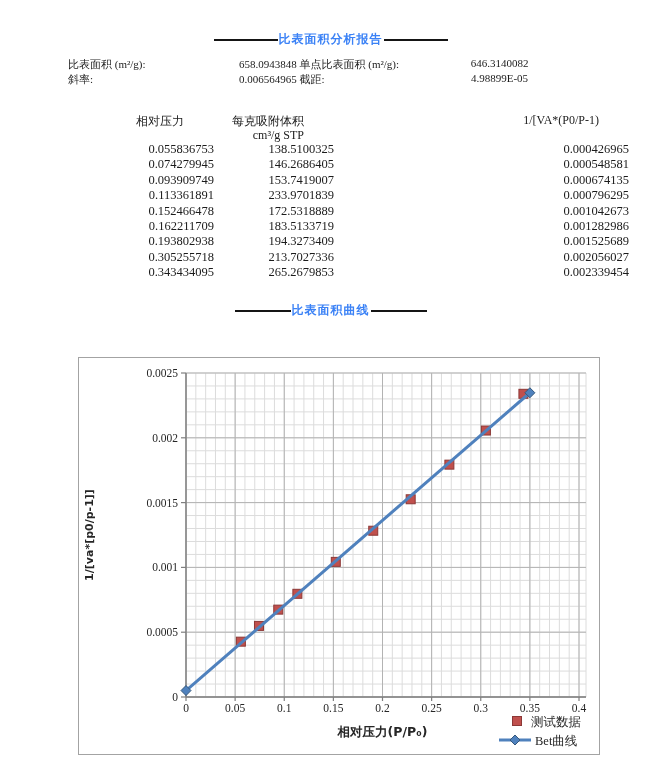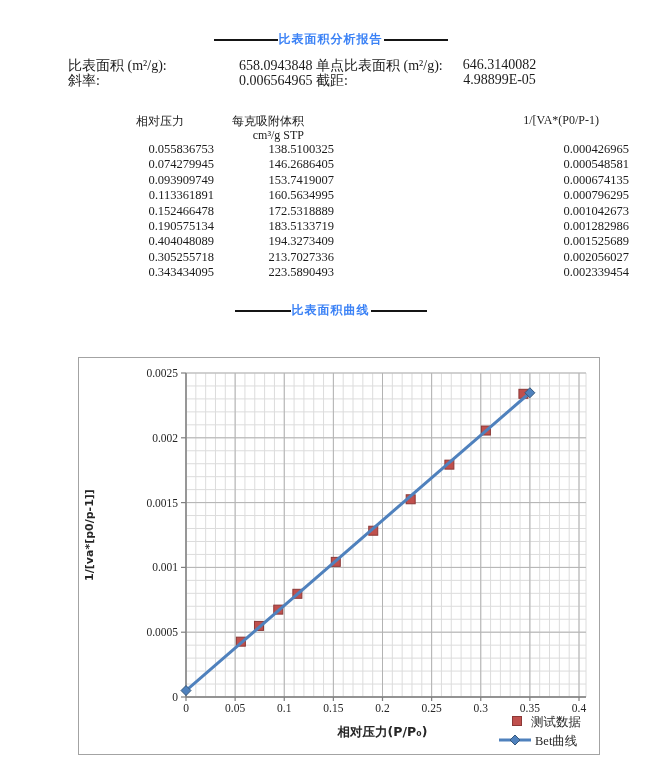--- a/index.html
+++ b/index.html
@@ -5,21 +5,21 @@
   html,body{margin:0;padding:0;background:#ffffff;}
   .page{position:relative;width:659px;height:767px;background:#ffffff;overflow:hidden;
         font-family:"Liberation Serif","DejaVu Serif",serif;color:#1b1b1b;}
   
   .sec-title{position:absolute;left:1px;width:100%;display:flex;align-items:center;justify-content:center;
              font-weight:bold;font-size:12px;letter-spacing:1px;color:#3b82f6;}
   .sec-title .rule{height:2px;background:#151515;}
   .t1 .rule{width:64px;margin:0 1px;}
   .t2 .rule{width:56px;margin:0 1px;}
   
-  .sumrow{position:absolute;left:0;width:659px;height:15px;font-size:14px;}
+  .sumrow{position:absolute;left:0;width:659px;height:15px;font-size:11px;}
   .s1{position:absolute;left:68px;white-space:pre;}
   .s2{position:absolute;left:239px;white-space:pre;}
   .s3{position:absolute;left:400px;width:199px;text-align:center;white-space:pre;}
   
   .thead{position:absolute;left:0;width:659px;height:15px;font-size:12px;}
   .trows{position:absolute;left:0;width:659px;}
   .trow{position:relative;height:15.4px;font-size:12.5px;}
   .tc{position:absolute;text-align:right;white-space:pre;}
   .c1{left:40px;width:144px;}
   .c2{left:160px;width:144px;}
@@ -74,52 +74,52 @@
     </div>
 
     <div class="trow">
       <span class="tc c1">0.093909749</span>
       <span class="tc c2">153.7419007</span>
       <span class="tc c3">0.000674135</span>
     </div>
 
     <div class="trow">
       <span class="tc c1">0.113361891</span>
-      <span class="tc c2">160.5634995</span>
+      <span class="tc c2">233.9701839</span>
       <span class="tc c3">0.000796295</span>
     </div>
 
     <div class="trow">
       <span class="tc c1">0.152466478</span>
       <span class="tc c2">172.5318889</span>
       <span class="tc c3">0.001042673</span>
     </div>
 
     <div class="trow">
-      <span class="tc c1">0.190575134</span>
+      <span class="tc c1">0.162211709</span>
       <span class="tc c2">183.5133719</span>
       <span class="tc c3">0.001282986</span>
     </div>
 
     <div class="trow">
-      <span class="tc c1">0.404048089</span>
+      <span class="tc c1">0.193802938</span>
       <span class="tc c2">194.3273409</span>
       <span class="tc c3">0.001525689</span>
     </div>
 
 
     <div class="trow">
       <span class="tc c1">0.305255718</span>
       <span class="tc c2">213.7027336</span>
       <span class="tc c3">0.002056027</span>
     </div>
 
     <div class="trow">
       <span class="tc c1">0.343434095</span>
-      <span class="tc c2">223.5890493</span>
+      <span class="tc c2">265.2679853</span>
       <span class="tc c3">0.002339454</span>
     </div>
   </div>
 
   <div class="sec-title t2" style="top:302px;">
     <span class="rule"></span>
       <span>比表面积曲线</span>
       <span class="rule"></span>
   </div>
 

